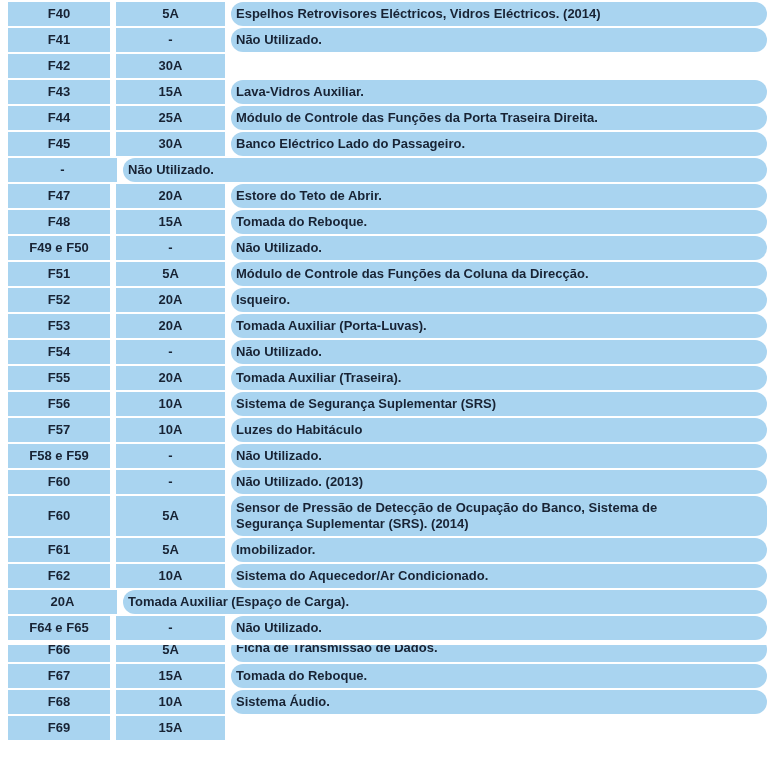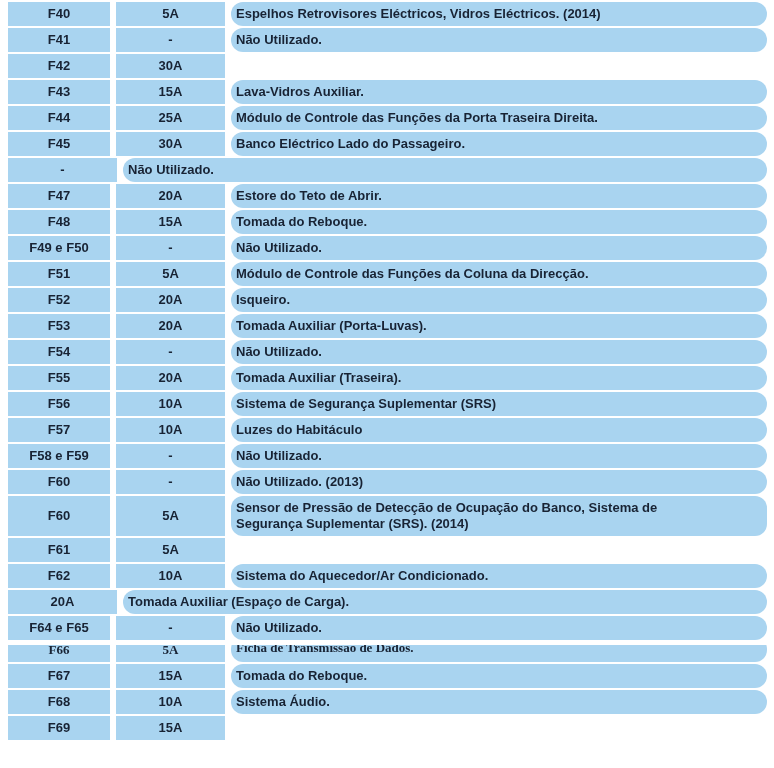--- a/index.html
+++ b/index.html
@@ -63,21 +63,20 @@
     height: 17px;
     overflow: hidden;
     margin-top: 3px;
     align-items: flex-start;
   }
   .row.clipped .cell {
     height: 25px;
     min-height: 25px;
     margin-top: -8px;
     flex-shrink: 0;
-    font-family: Liberation Serif, serif;
   }
   .row.clipped .c-desc {
     flex: 1 1 auto;
     padding-top: 0;
     padding-bottom: 4px;
     white-space: nowrap;
   }
 </style>
 </head>
 <body style="background: rgb(255, 255, 255);">
@@ -199,20 +198,21 @@
   <div class="row">
     <div class="cell c-fuse">F60</div>
     <div class="cell c-amp">5A</div>
     <div class="cell c-desc">Sensor de Pressão de Detecção de Ocupação do Banco, Sistema de
 Segurança Suplementar (SRS). (2014)</div>
   </div>
 
   <div class="row">
     <div class="cell c-fuse">F61</div>
     <div class="cell c-amp">5A</div>
+    <div class="cell c-desc">Imobilizador.</div>
   </div>
 
   <div class="row">
     <div class="cell c-fuse">F62</div>
     <div class="cell c-amp">10A</div>
     <div class="cell c-desc">Sistema do Aquecedor/Ar Condicionado.</div>
   </div>
 
   <div class="row">
     <div class="cell c-amp">20A</div>

